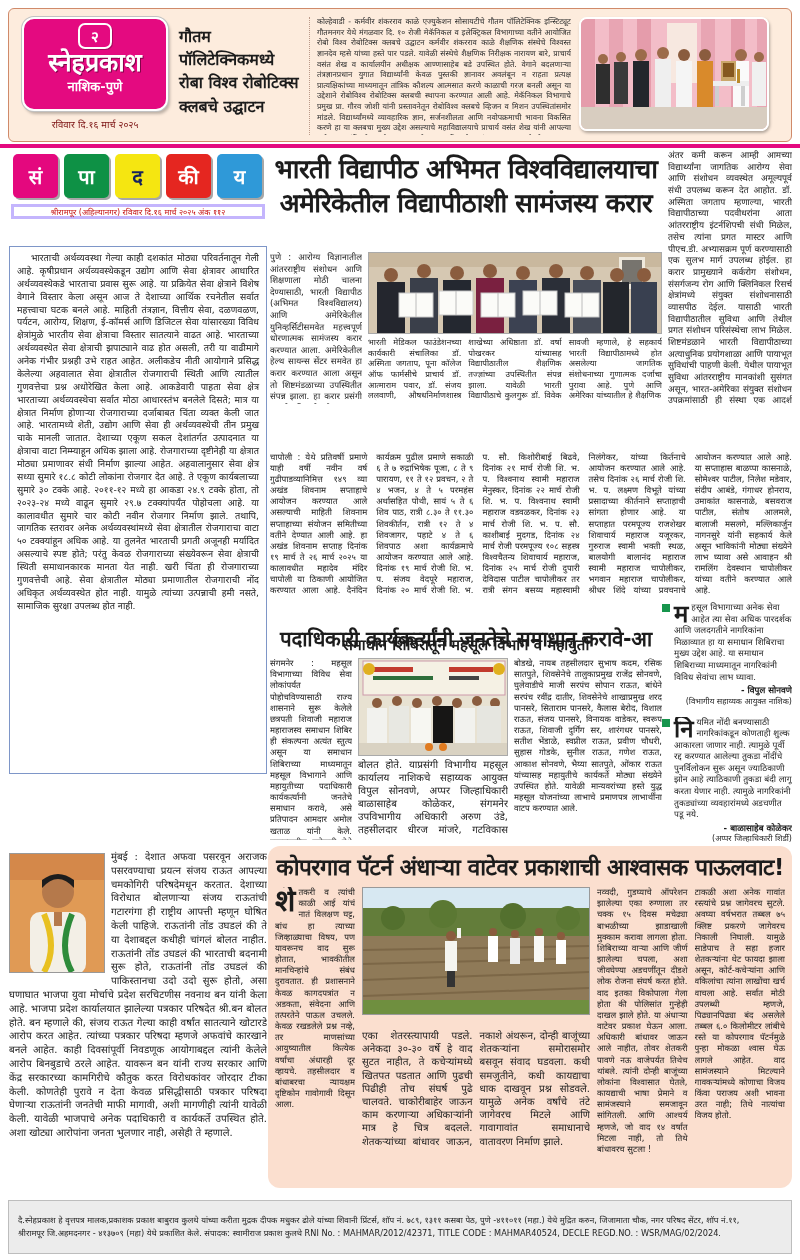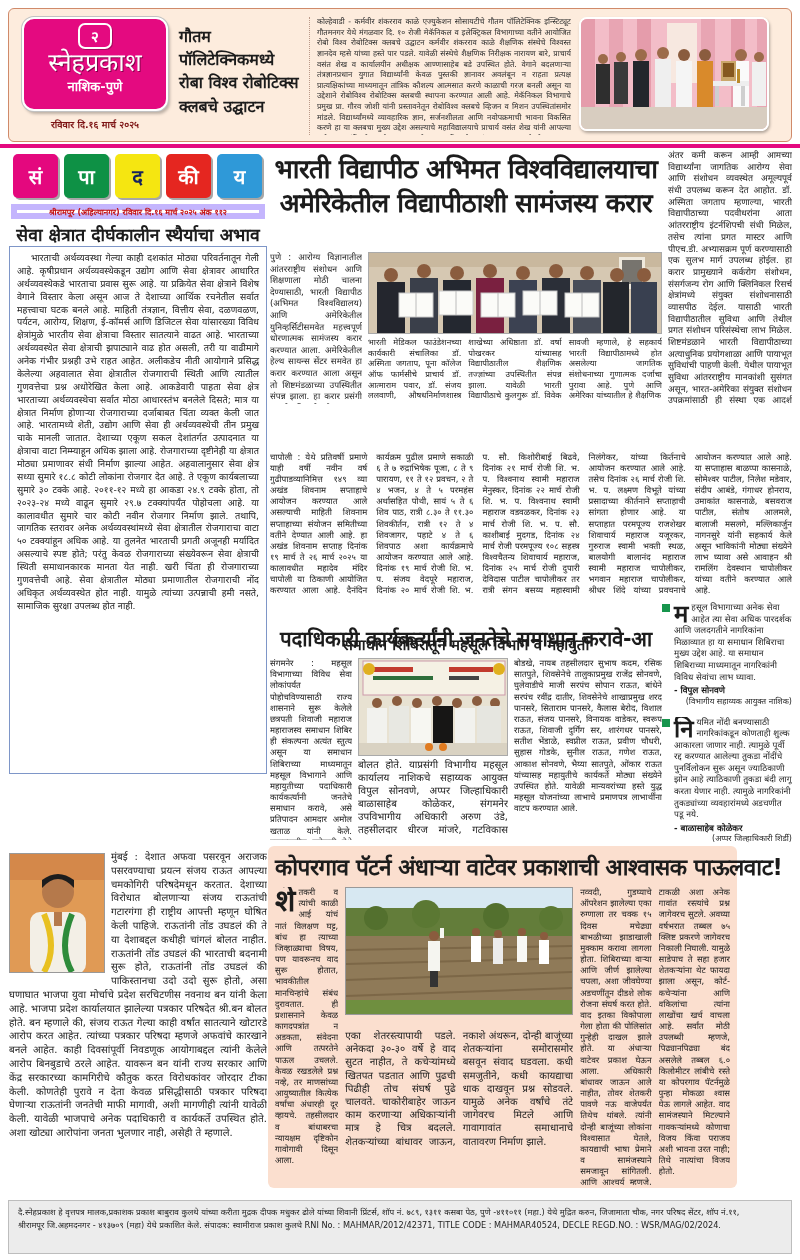--- a/index.html
+++ b/index.html
@@ -15,37 +15,37 @@
   
   .topbox{left:8px;top:8px;width:784px;height:134px;background:#fdecdd;border:1px solid #d08a6a;
           border-radius:6px;display:flex;gap:8px;padding:8px 6px 6px 10px}
   .mastwrap{width:152px;display:flex;flex-direction:column;align-items:center}
   .mastbox{width:146px;height:94px;background:#e40a80;border:2px solid #fff;border-radius:12px;
            box-shadow:0 0 0 1px #c2c2c2,2px 3px 3px rgba(0,0,0,.25);display:flex;flex-direction:column;
            align-items:center;color:#fff;padding-top:4px}
   .numbadge{width:34px;height:26px;background:#e40a80;border:2px solid #fff;border-radius:7px;
             font-size:15px;font-weight:bold;display:flex;align-items:center;justify-content:center;
             box-shadow:1px 1px 0 rgba(0,0,0,.25)}
-  .masttitle{font-size:25px;font-weight:normal;line-height:1.1;text-shadow:1px 1px 0 #7e0448}
+  .masttitle{font-size:25px;font-weight:bold;line-height:1.1;text-shadow:1px 1px 0 #7e0448}
   .mastsub{font-size:13px;font-weight:bold}
-  .mastdate{margin-top:7px;font-size:9.5px;font-weight:bold;color:#7d1414}
+  .mastdate{margin-top:7px;font-size:9.5px;font-weight:normal;color:#7d1414}
   .tophead{width:122px;font-size:16px;font-weight:bold;text-align:left;line-height:1.45;padding-top:8px}
   .topbody{width:262px;font-size:7.7px;line-height:1.38;color:#2b2b2b;border-left:1px dotted #b98;padding-left:7px}
   .topphoto{width:190px;height:114px;border:2px solid #fff;border-radius:8px;overflow:hidden;
             box-shadow:1px 2px 3px rgba(0,0,0,.3);flex:none}
   .pinkrule{left:0;top:144px;width:800px;height:4px;background:#e4097f}
 
   
   .tiles{left:13px;top:154px;width:252px;display:flex;gap:6px}
   .tile{width:45px;height:44px;border-radius:5px;display:flex;align-items:center;justify-content:center;
         font-size:20px;font-weight:bold;box-shadow:2px 2px 0 rgba(60,60,60,.45)}
   .t0{background:#e4087e;color:#fff}.t1{background:#0e9145;color:#fff}
   .t2{background:#f5e611;color:#16225e}.t3{background:#e52620;color:#fff}.t4{background:#2f99d8;color:#fff}
-  .eddateline{left:11px;top:204px;width:254px;height:15px;border:6px solid #c4b5fd;background:#fff;
-              font-size:8px;font-weight:bold;color:#c40f0f;display:flex;align-items:center;justify-content:center}
+  .eddateline{left:11px;top:204px;width:254px;height:15px;border:3px solid #c4b5fd;background:#fff;
+              font-size:8px;font-weight:normal;color:#c40f0f;display:flex;align-items:center;justify-content:center}
   .edhead{left:9px;top:222px;width:258px;font-size:17.5px}
   .edbody{left:9px;top:246px;width:258px;height:528px;border:1px solid #7e96c8;padding:5px 7px;
           font-size:9.2px;line-height:1.4;color:#222}
   .edbody p{text-indent:14px}
   .afwahead{left:8px;top:782px;width:260px;font-size:15.5px;line-height:1.35}
   .afwabody{left:9px;top:850px;width:258px;height:356px;font-size:10px;line-height:1.38}
   .portrait{float:left;width:96px;height:120px;margin:3px 6px 2px 0;border:1px solid #999;overflow:hidden}
 
   
   .mouhead{left:270px;top:152px;width:392px;font-size:26px;line-height:1.32;letter-spacing:-0.5px}
@@ -68,37 +68,37 @@
   .samrow{left:270px;top:658px;width:392px;height:182px;display:flex;gap:6px}
   .samleft{width:82px;font-size:8.4px;line-height:1.33}
   .samcenter{width:150px}
   .samphoto{width:150px;height:98px;border:1px solid #aaa;overflow:hidden}
   .samcaption{margin-top:2px;height:78px;font-size:10px;line-height:1.3;overflow:hidden}
   .samright{width:148px;font-size:8.4px;line-height:1.33}
   .qrail{left:662px;top:602px;width:130px;height:242px;display:flex;flex-direction:column;gap:10px}
   .quote{position:relative;padding-left:12px;font-size:8.6px;line-height:1.35}
   .qsq{position:absolute;left:0;top:2px;width:8px;height:8px;background:#17954d}
   .qdrop{float:left;font-size:24px;font-weight:bold;line-height:.85;margin:2px 3px 0 0}
-  .qauth{text-align:left;font-weight:bold;margin-top:2px}
+  .qauth{text-align:right;font-weight:bold;margin-top:2px}
   .qrole{text-align:right;font-size:8px}
 
   
-  .kopbox{left:268px;top:846px;width:469px;height:342px;background:#fbdfcf;border-radius:6px;padding:5px 7px}
+  .kopbox{left:268px;top:846px;width:524px;height:342px;background:#fbdfcf;border-radius:12px;padding:5px 7px}
   .kophead{font-size:22.5px;font-weight:bold;text-align:center;white-space:nowrap;letter-spacing:-0.5px}
   .koprow{display:flex;gap:7px;margin-top:5px;height:298px}
   .kcol1{width:84px;font-size:8.4px;line-height:1.33}
   .kdrop{float:left;font-size:30px;font-weight:bold;line-height:.8;margin:2px 3px 0 0}
   .kcenter{width:228px}
   .kphoto{width:228px;height:128px;border:1px solid #999;overflow:hidden}
   .kcaption{margin-top:14px;height:162px;columns:2;column-gap:7px;font-size:10px;line-height:1.32;overflow:hidden}
   .kcol4,.kcol5{width:95px;font-size:8.4px;line-height:1.33}
 
   
   .footer{left:8px;top:1200px;width:784px;height:54px;background:#ececec;border:1px solid #bdbdbd;
-          padding:5px 9px;font-size:8.2px;line-height:1.55;color:#222}
+          padding:13px 9px;font-size:8.2px;line-height:1.55;color:#222}
 </style>
 </head>
 <body>
 
 <div class="page">
 
   <div class="abs topbox">
     <div class="mastwrap">
       <div class="mastbox">
         <div class="numbadge">२</div>
@@ -150,21 +150,20 @@
   <div class="abs pinkrule"></div>
 
   <div class="abs tiles">
     <div class="tile t0">सं</div>
     <div class="tile t1">पा</div>
     <div class="tile t2">द</div>
     <div class="tile t3">की</div>
     <div class="tile t4">य</div>
   </div>
   <div class="abs eddateline">श्रीरामपूर (अहिल्यानगर) रविवार दि.१६ मार्च २०२५ अंक ११२</div>
-  <div class="abs edhead ctr b">सेवा क्षेत्रात दीर्घकालीन स्थैर्याचा अभाव</div>
   <div class="abs edbody just clip">
     <p>भारताची अर्थव्यवस्था गेल्या काही दशकांत मोठ्या परिवर्तनातून गेली आहे. कृषीप्रधान अर्थव्यवस्थेकडून उद्योग आणि सेवा क्षेत्रावर आधारित अर्थव्यवस्थेकडे भारताचा प्रवास सुरू आहे. या प्रक्रियेत सेवा क्षेत्राने विशेष वेगाने विस्तार केला असून आज ते देशाच्या आर्थिक रचनेतील सर्वात महत्त्वाचा घटक बनले आहे. माहिती तंत्रज्ञान, वित्तीय सेवा, दळणवळण, पर्यटन, आरोग्य, शिक्षण, ई-कॉमर्स आणि डिजिटल सेवा यांसारख्या विविध क्षेत्रांमुळे भारतीय सेवा क्षेत्राचा विस्तार सातत्याने वाढत आहे. भारताच्या अर्थव्यवस्थेत सेवा क्षेत्राची झपाट्याने वाढ होत असली, तरी या वाढीमागे अनेक गंभीर प्रश्नही उभे राहत आहेत. अलीकडेच नीती आयोगाने प्रसिद्ध केलेल्या अहवालात सेवा क्षेत्रातील रोजगाराची स्थिती आणि त्यातील गुणवत्तेचा प्रश्न अधोरेखित केला आहे. आकडेवारी पाहता सेवा क्षेत्र भारताच्या अर्थव्यवस्थेचा सर्वात मोठा आधारस्तंभ बनलेले दिसते; मात्र या क्षेत्रात निर्माण होणाऱ्या रोजगाराच्या दर्जाबाबत चिंता व्यक्त केली जात आहे. भारतामध्ये शेती, उद्योग आणि सेवा ही अर्थव्यवस्थेची तीन प्रमुख चाके मानली जातात. देशाच्या एकूण सकल देशांतर्गत उत्पादनात या क्षेत्राचा वाटा निम्म्याहून अधिक झाला आहे. रोजगाराच्या दृष्टीनेही या क्षेत्रात मोठ्या प्रमाणावर संधी निर्माण झाल्या आहेत. अहवालानुसार सेवा क्षेत्र सध्या सुमारे १८.८ कोटी लोकांना रोजगार देत आहे. ते एकूण कार्यबलाच्या सुमारे ३० टक्के आहे. २०११-१२ मध्ये हा आकडा २४.९ टक्के होता, तो २०२३-२४ मध्ये वाढून सुमारे २९.७ टक्क्यांपर्यंत पोहोचला आहे. या कालावधीत सुमारे चार कोटी नवीन रोजगार निर्माण झाले. तथापि, जागतिक स्तरावर अनेक अर्थव्यवस्थांमध्ये सेवा क्षेत्रातील रोजगाराचा वाटा ५० टक्क्यांहून अधिक आहे. या तुलनेत भारताची प्रगती अजूनही मर्यादित असल्याचे स्पष्ट होते; परंतु केवळ रोजगाराच्या संख्येवरून सेवा क्षेत्राची स्थिती समाधानकारक मानता येत नाही. खरी चिंता ही रोजगाराच्या गुणवत्तेची आहे. सेवा क्षेत्रातील मोठ्या प्रमाणातील रोजगाराची नोंद अधिकृत अर्थव्यवस्थेत होत नाही. यामुळे त्यांच्या उत्पन्नाची हमी नसते, सामाजिक सुरक्षा उपलब्ध होत नाही.</p>
   </div>
 
   <div class="abs afwabody just clip">
     <span class="portrait">
       <svg width="96" height="120" viewBox="0 0 96 120">
         <rect width="96" height="120" fill="#e09a55"></rect>
         <rect x="0" y="0" width="96" height="26" fill="#d4884a"></rect>
         <circle cx="48" cy="38" r="16" fill="#b5794b"></circle>

